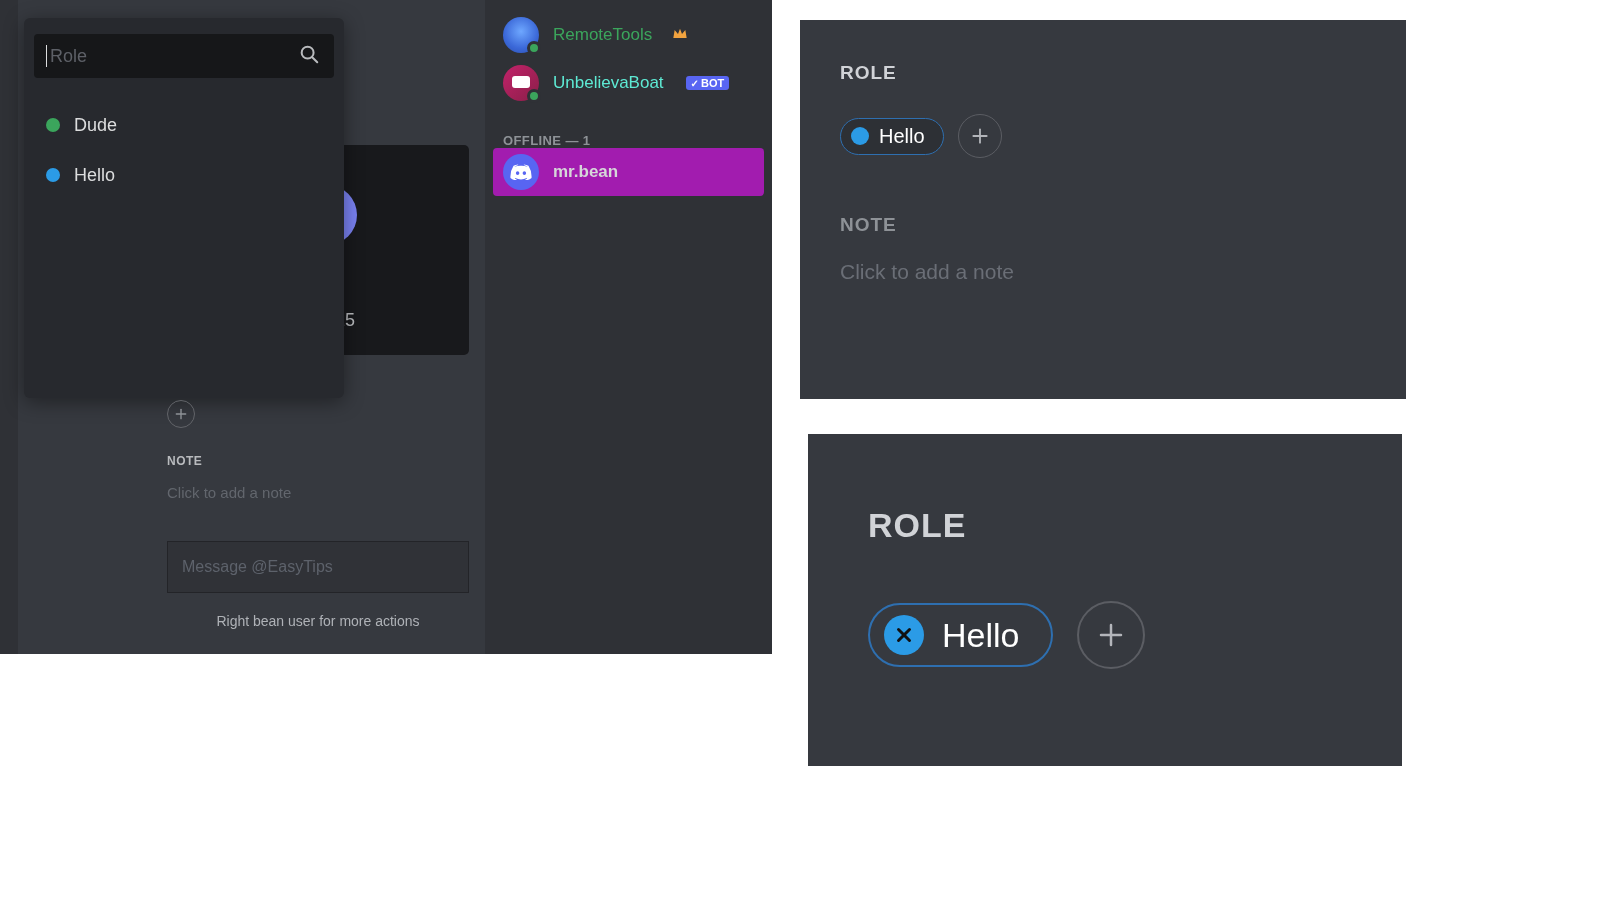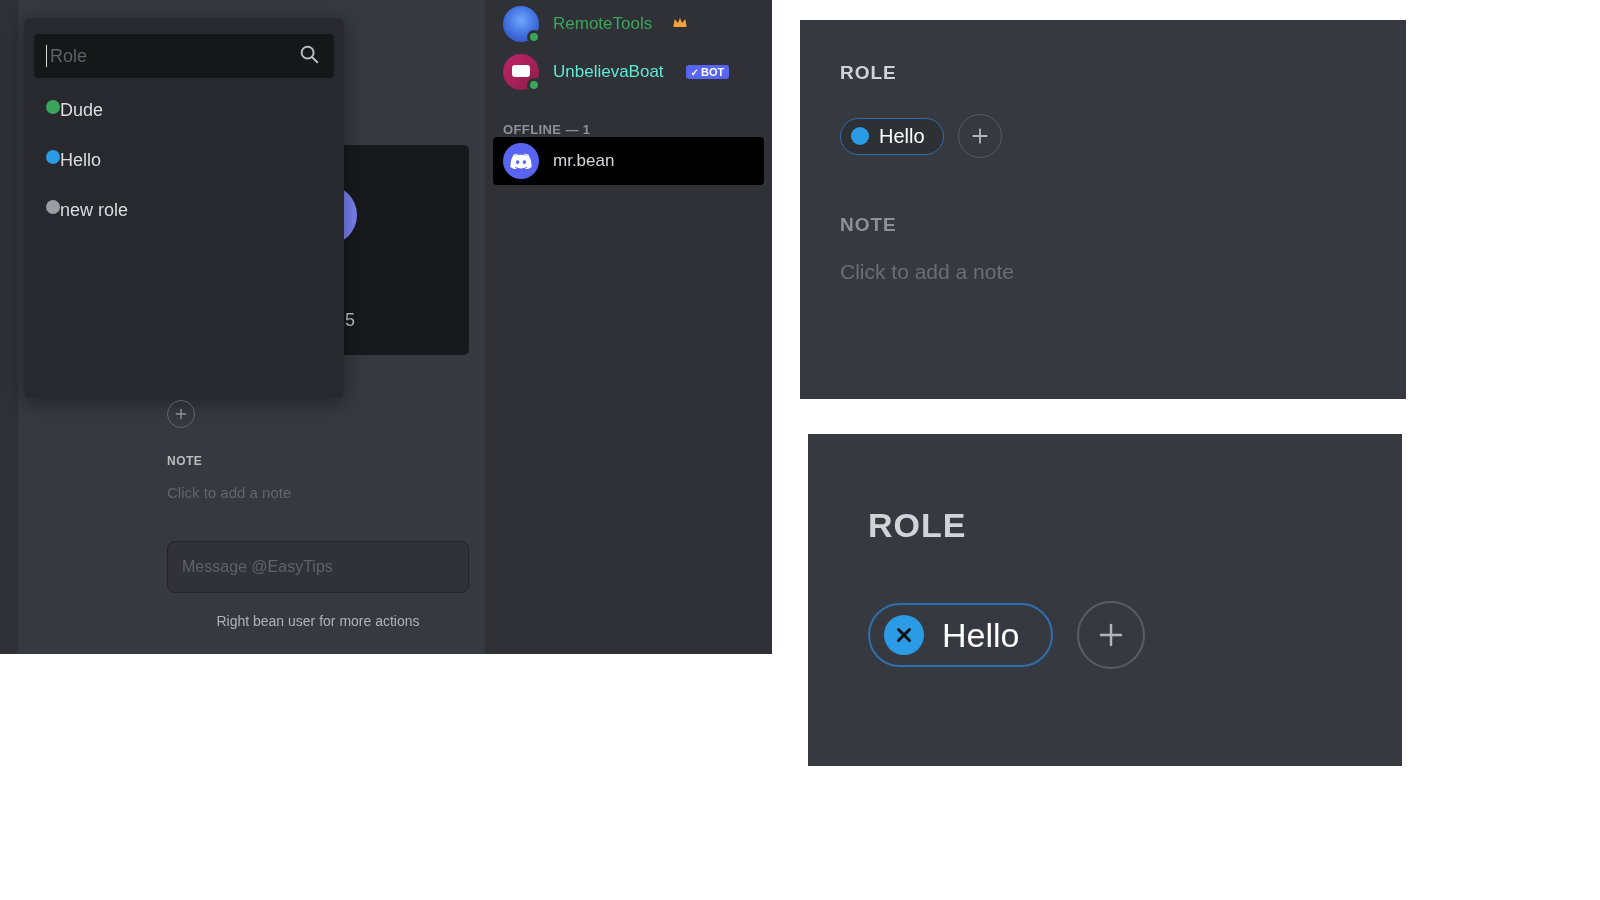--- a/index.html
+++ b/index.html
@@ -64,21 +64,21 @@
     position: absolute; left: 12px; top: 50%; transform: translateY(-50%);
     width: 1px; height: 22px; background: #dcddde;
   }
   .role-popover .search-placeholder {
     color: #5d6067; font-size: 18px; flex: 1;
     padding-left: 2px;
   }
   .role-popover .search-icon { color: #b9bbbe; }
   .role-popover .role-list { padding: 0 6px; }
   .role-popover .role-item {
-    display: flex; 
+    display: flex; align-items: center; gap: 14px;
     height: 50px; padding-left: 6px;
     cursor: pointer;
   }
   .role-popover .role-dot { width: 14px; height: 14px; border-radius: 50%; flex-shrink: 0; }
   .role-popover .role-label { color: #dcddde; font-size: 18px; }
 
   
   .profile-lower {
     position: absolute;
     left: 167px; top: 400px;
@@ -91,42 +91,42 @@
     color: #8e9297; font-size: 18px; margin-bottom: 26px;
   }
   .profile-lower .note-heading {
     color: #b9bbbe; font-size: 12px; font-weight: 700; letter-spacing: 0.5px;
     margin-bottom: 16px;
   }
   .profile-lower .note-placeholder {
     color: #62666d; font-size: 15px; margin-bottom: 40px;
   }
   .profile-lower .message-box {
-    border: 1px solid #232428; border-radius: 8px;
+    border: 1px solid #232428; border-radius: 0;
     height: 52px; display: flex; align-items: center;
     padding: 0 14px; background: #303237;
   }
   .profile-lower .message-ph { color: #5d626b; font-size: 16px; }
   .profile-lower .footer {
     text-align: center; color: #afb2b7; font-size: 14px; margin-top: 20px;
   }
 
   
   .members-col {
     position: absolute; left: 485px; top: 0; right: 0; height: 100%;
     background: #2f3136;
-    padding-top: 0;
+    padding-top: 11px;
   }
   .member-row {
     display: flex; align-items: center; gap: 14px;
     padding: 6px 10px;
     margin: 0 8px;
     border-radius: 4px;
   }
-  .member-row.active { background: #000000; }
+  .member-row.active { background: #a21caf; font-weight: bold; }
   .avatar {
     width: 36px; height: 36px; border-radius: 50%;
     position: relative; flex-shrink: 0;
   }
   .avatar .presence {
     position: absolute; right: -2px; bottom: -2px;
     width: 14px; height: 14px; border-radius: 50%;
     background: #3ba55c; border: 3px solid #2f3136;
   }
   .member-name { font-size: 17px; }
@@ -229,24 +229,20 @@
       </span>
     </div>
     <div class="role-list">
       <div class="role-item">
         <span class="role-dot" style="background:#3ba55c"></span>
         <span class="role-label">Dude</span>
       </div>
       <div class="role-item">
         <span class="role-dot" style="background:#2b9be6"></span>
         <span class="role-label">Hello</span>
-      </div>
-      <div class="role-item">
-        <span class="role-dot" style="background:#9a9ea4"></span>
-        <span class="role-label">new role</span>
       </div>
     </div>
   </div>
 
   <div class="profile-lower">
     <div class="plus-circle">
       <svg width="14" height="14" viewBox="0 0 24 24" fill="none" stroke="currentColor" stroke-width="2.4" stroke-linecap="round">
           <line x1="12" y1="4" x2="12" y2="20"></line>
           <line x1="4" y1="12" x2="20" y2="12"></line>
         </svg>

